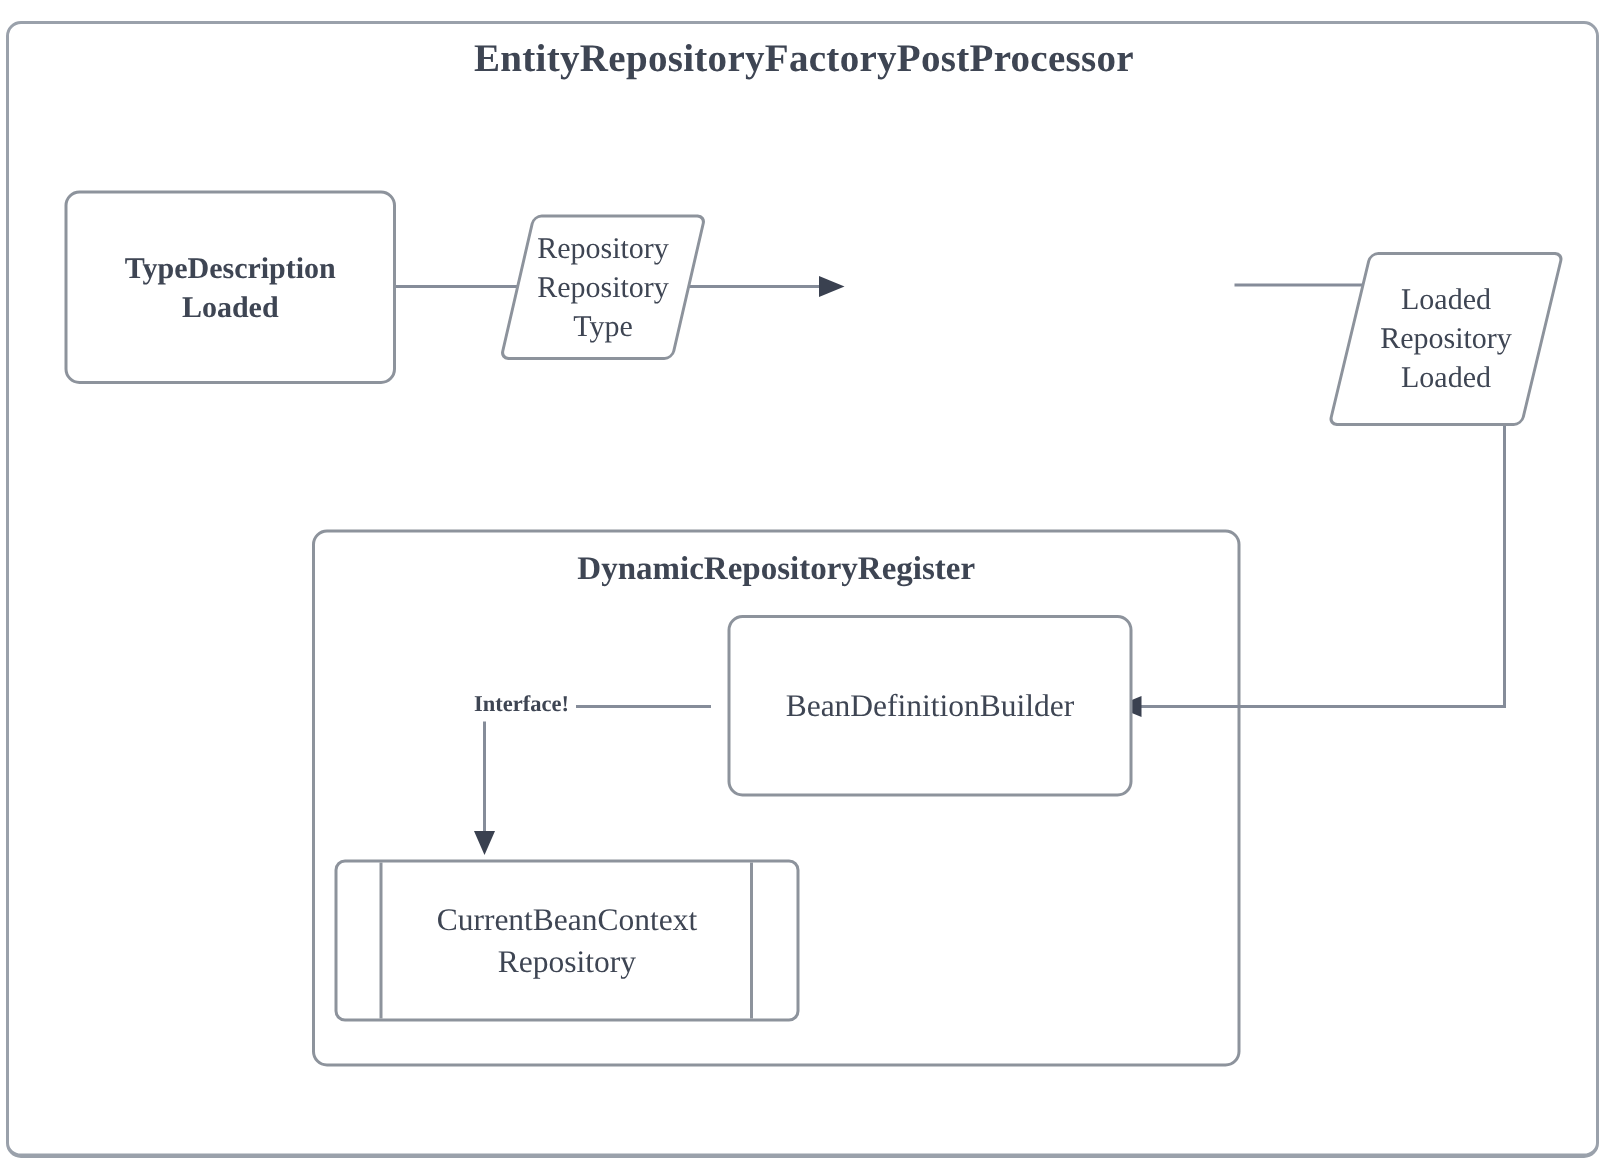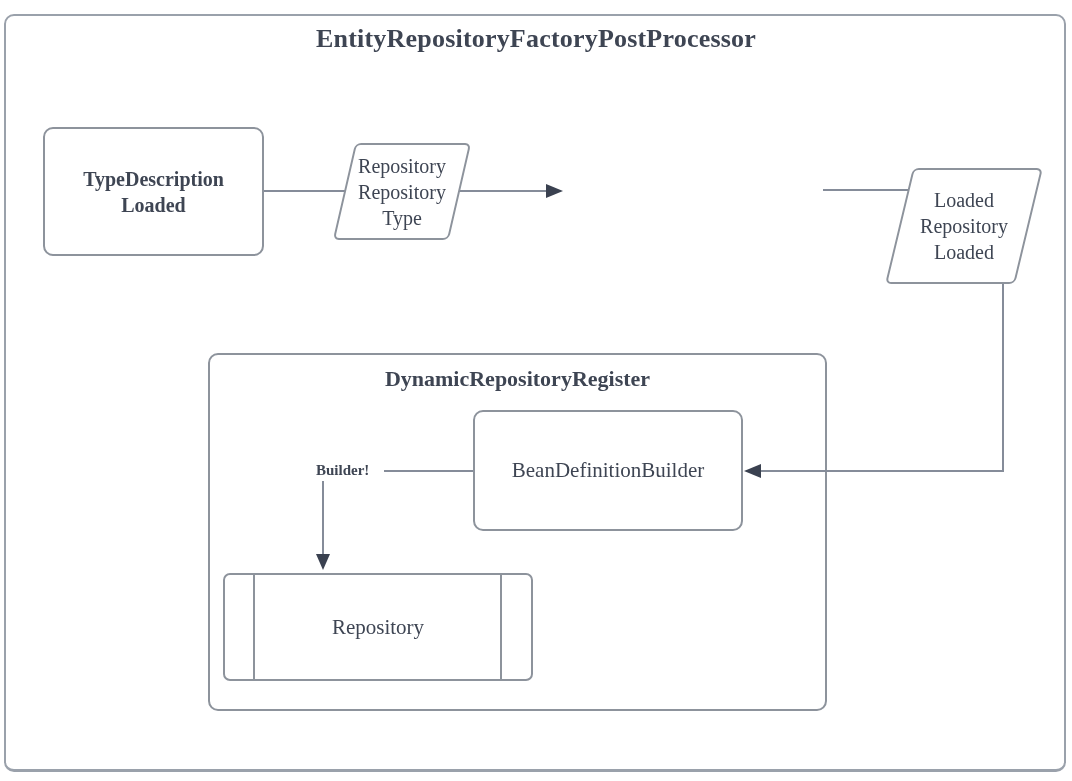--- a/index.html
+++ b/index.html
@@ -93,21 +93,21 @@
   <div class="hline" style="left:450px;top:190px;width:98px;"></div>
   <div class="arr right" style="left:546px;top:184px;"></div>
   <div class="hline" style="left:823px;top:189px;width:87px;"></div>
   <div class="vline" style="left:1002px;top:248px;height:224px;"></div>
   <div class="hline" style="left:760px;top:470px;width:244px;"></div>
   <div class="arr left" style="left:744px;top:464px;"></div>
   <div class="hline" style="left:384px;top:470px;width:90px;"></div>
   <div class="vline" style="left:322px;top:481px;height:74px;"></div>
   <div class="arr down" style="left:316px;top:554px;"></div>
 
-  <div class="edge-label" style="left:314px;top:462px;">Builder!</div>
+  <div class="edge-label" style="left:314px;top:462px;">Interface!</div>
 
   <div class="node bold" style="left:43px;top:127px;width:221px;height:129px;">
     <span>TypeDescription</span>
     <span>Loaded</span>
   </div>
 
   <div class="pgram-wrap" style="left:333px;top:143px;width:138px;height:97px;">
     <div class="pgram-shape" style="left:11px;width:116px;transform:skewX(-13deg);"></div>
     <div class="pgram-text">
       <span>Repository</span>
@@ -119,23 +119,24 @@
 
   <div class="pgram-wrap" style="left:885px;top:132px;width:158px;height:116px;margin-top:36px;">
     <div class="pgram-shape" style="left:14px;width:130px;transform:skewX(-13.5deg);"></div>
     <div class="pgram-text">
       <span>Loaded</span>
       <span>Repository</span>
       <span>Loaded</span>
     </div>
   </div>
 
-  <div class="node" style="left:473px;top:410px;width:270px;height:121px;font-size:21px;">
+  <div class="node" style="left:485px;top:410px;width:270px;height:121px;font-size:21px;">
     <span>BeanDefinitionBuilder</span>
   </div>
 
   <div class="component" style="left:223px;top:573px;width:310px;height:108px;">
     <div class="side-bar left"></div>
     <div class="side-bar right"></div>
+    <span>CurrentBeanContext</span>
     <span>Repository</span>
   </div>
 
 </div>
 
 </body></html>

